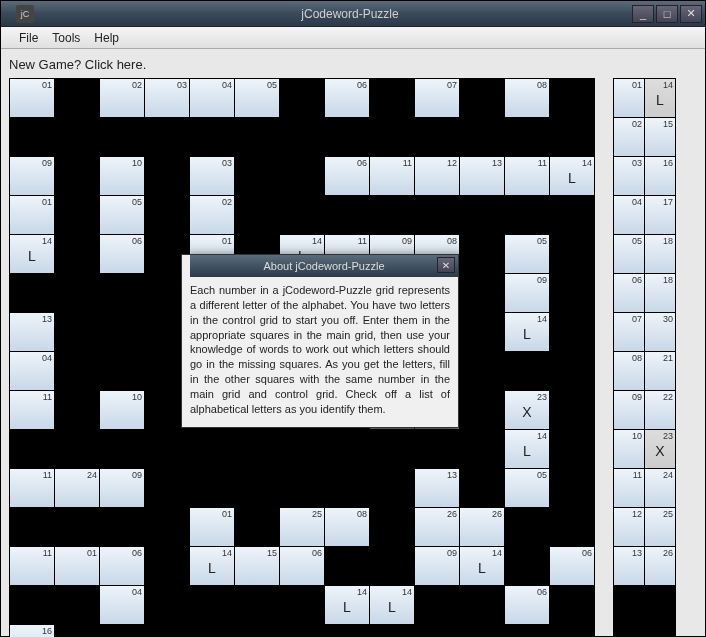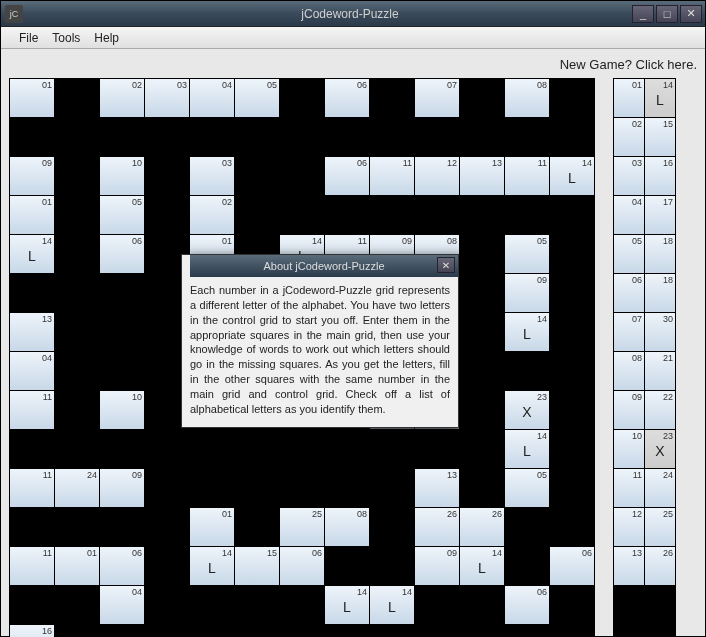--- a/index.html
+++ b/index.html
@@ -1,26 +1,26 @@
 <!DOCTYPE html>
 <html><head>
 <meta charset="utf-8">
 <style>
   * { box-sizing: border-box; margin: 0; padding: 0; }
   body { font-family: Arial, sans-serif; font-size: 11px; background: #1a1a1a; }
   .window { width: 706px; height: 637px; background: #e8e8e8; border: 1px solid #000; position: relative; }
   .titlebar { height: 26px; background: linear-gradient(to bottom, #5a6b7a 0%, #3a4a5a 50%, #2a3a4a 100%); display: flex; align-items: center; color: #d0d0d0; font-size: 12px; position: relative; border-bottom: 1px solid #222; }
-  .titlebar .icon { width: 18px; height: 18px; margin: 0 4px; background: #444; border-radius: 2px; display: flex; align-items: center; justify-content: center; font-size: 9px; color: #ccc; }
+  .titlebar .icon { width: 18px; height: 18px; margin: 0 15px; background: #444; border-radius: 2px; display: flex; align-items: center; justify-content: center; font-size: 9px; color: #ccc; }
   .titlebar .title { position: absolute; left: 0; right: 6px; text-align: center; pointer-events: none; }
   .titlebar .controls { margin-left: auto; display: flex; gap: 2px; margin-right: 3px; }
   .titlebar .ctrl { width: 22px; height: 18px; background: linear-gradient(to bottom,#667,#445); border: 1px solid #223; display: flex; align-items: center; justify-content: center; color: #ddd; font-size: 11px; cursor: pointer; }
   .menubar { height: 22px; background: linear-gradient(to bottom,#f5f5f5,#e0e0e0); border-bottom: 1px solid #aaa; display: flex; align-items: center; padding: 0 18px; font-size: 12px; color: #222; }
   .menubar .mitem { margin-right: 14px; cursor: pointer; }
   .content { padding: 4px 8px 8px 8px; }
-  .heading { text-align: right; font-size: 13px; color: #222; padding: 4px 0 6px 0; }
+  .heading { text-align: left; font-size: 13px; color: #222; padding: 4px 0 6px 0; }
   .boards { display: flex; gap: 18px; }
   .main-grid { display: grid; grid-template-columns: repeat(13, 44px); grid-auto-rows: 38px; gap: 1px; background: #000; border: 1px solid #000; }
   .side-grid { display: grid; grid-template-columns: repeat(2, 30px); grid-auto-rows: 38px; gap: 1px; background: #000; border: 1px solid #000; }
   .cell { background: linear-gradient(to bottom,#eef4fa,#c8d8e8); position: relative; font-size: 9px; color: #333; }
   .cell.black { background: #000; }
   .cell .num { position: absolute; top: 1px; right: 2px; font-size: 9px; }
   .cell .let { position: absolute; top: 50%; left: 50%; transform: translate(-50%,-40%); font-size: 14px; color: #222; }
   .cell.filled { background: linear-gradient(to bottom,#ddd,#ccc); }
   .side-grid .cell .num { font-size: 9px; }
   

